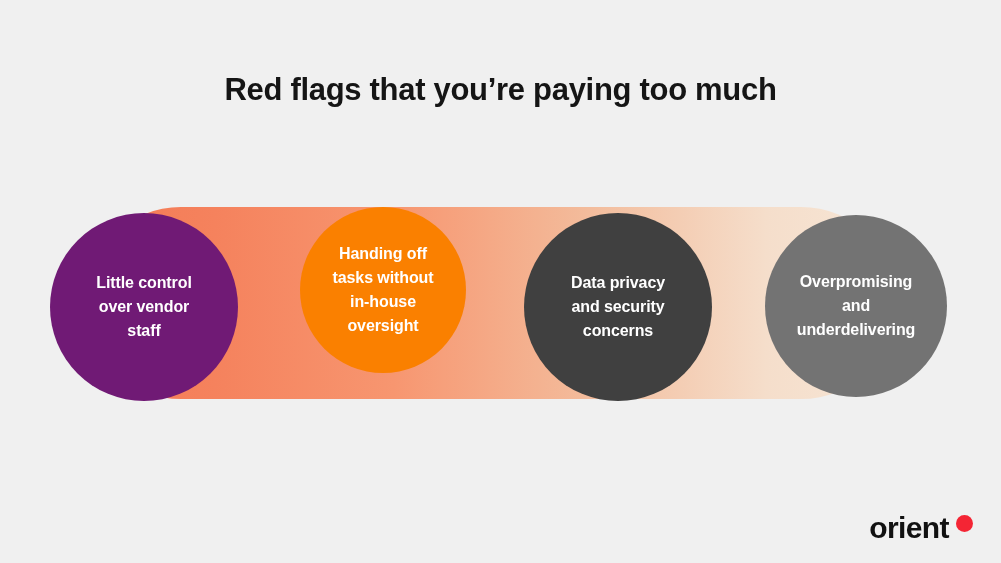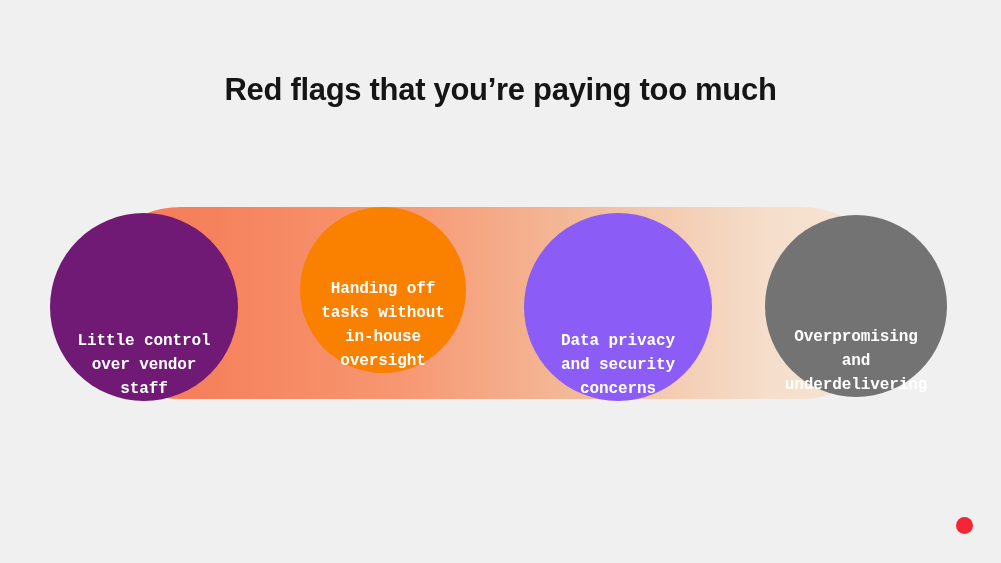--- a/index.html
+++ b/index.html
@@ -53,28 +53,27 @@
                 #f3bc9c 62%,
                 #f5decb 84%,
                 #f6e6d6 100%);
   }
 
   
   .circle {
     position: absolute;
     border-radius: 50%;
     display: flex;
-    align-items: flex-end;
+    align-items: center;
     justify-content: center;
     text-align: center;
     color: #ffffff;
     font-weight: bold;
     line-height: 24px;
     letter-spacing: -0.1px;
-    font-family: Liberation Mono, monospace;
   }
   .circle-label {
     display: block;
     padding: 0 8px;
     white-space: pre-line;
   }
 
   #circle-0 {
     left: 50px;  top: 213px;
     width: 188px; height: 188px;
@@ -139,29 +138,30 @@
 staff</span>
   </div>
 
   <div class="circle" id="circle-1" style="background: rgb(250, 128, 0);">
     <span class="circle-label">Handing off
 tasks without
 in-house
 oversight</span>
   </div>
 
-  <div class="circle" id="circle-2" style="background: #8b5cf6;">
+  <div class="circle" id="circle-2" style="background: #404040;">
     <span class="circle-label">Data privacy
 and security
 concerns</span>
   </div>
 
   <div class="circle" id="circle-3" style="background: #737373;">
     <span class="circle-label">Overpromising
 and
 underdelivering</span>
   </div>
 
   <div id="logo">
+    <span id="logo-word" style="color: rgb(17, 17, 17);">orient</span>
     <span id="logo-dot" style="background: rgb(244, 37, 52);"></span>
   </div>
 
 </div>
 
 </body></html>

